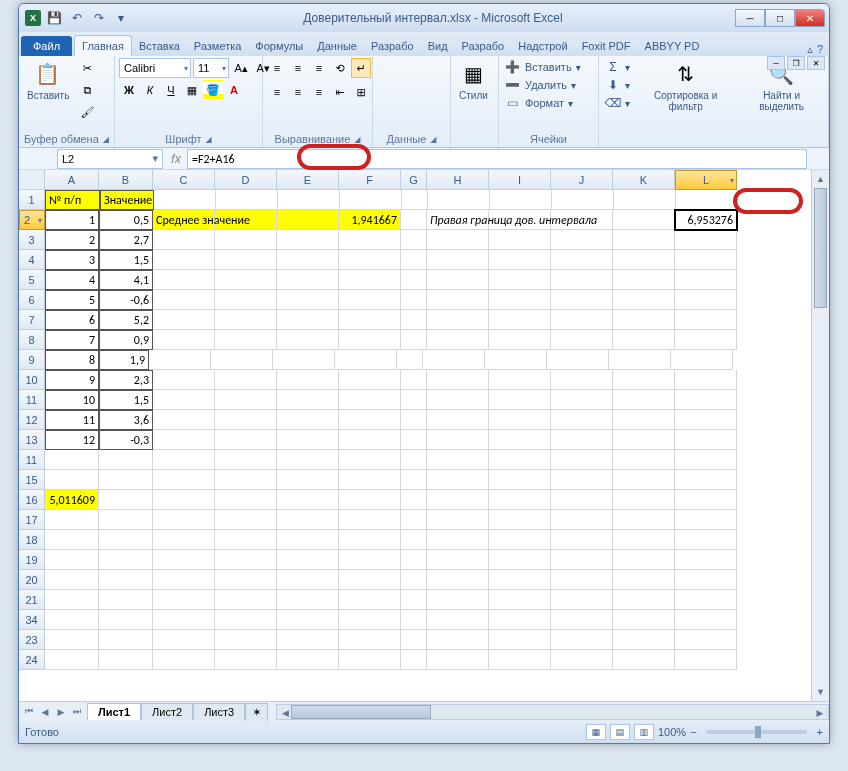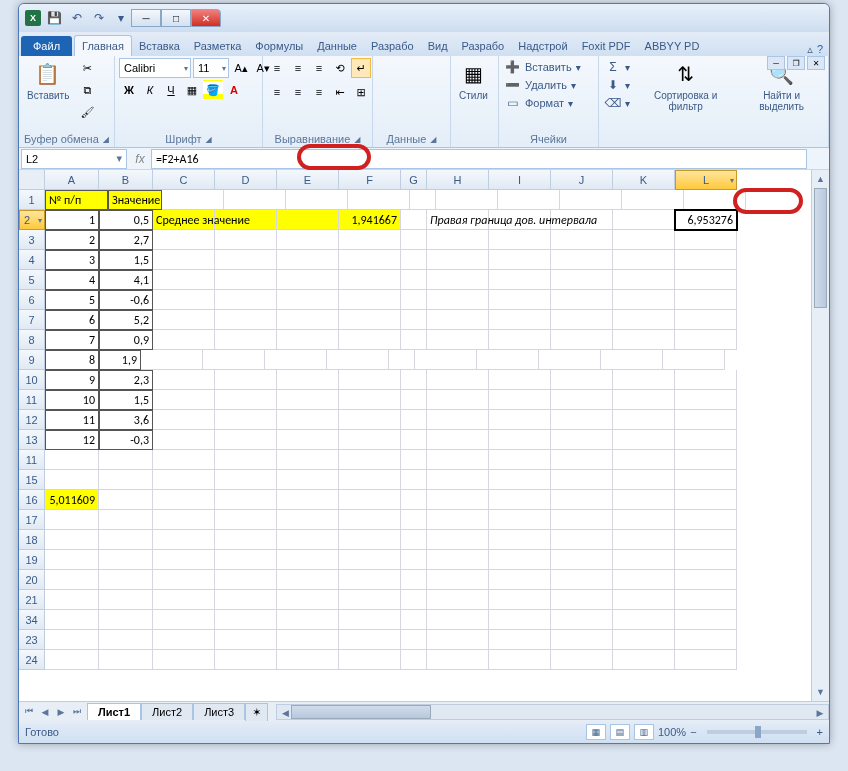--- a/index.html
+++ b/index.html
@@ -99,20 +99,21 @@
   <div class="titlebar">
     <div class="qat">
       <div class="qat-btn">
           <div class="excel-icon">X</div>
         </div>
       <div class="qat-btn">💾</div>
       <div class="qat-btn">↶</div>
       <div class="qat-btn">↷</div>
       <div class="qat-btn">▾</div>
     </div>
+    <div class="title">Доверительный интервал.xlsx - Microsoft Excel</div>
     <div class="win-btns">
       <div class="win-btn">─</div>
       <div class="win-btn">□</div>
       <div class="win-btn close">✕</div>
     </div>
   </div>
 
   <div class="ribbon-tabs">
     <div class="file-tab">Файл</div>
     <div class="tab active">Главная</div>
@@ -253,21 +254,21 @@
           <div class="lbl">Сортировка и фильтр</div>
         </div>
         <div class="big-btn">
           <div class="icon">🔍</div>
           <div class="lbl">Найти и выделить</div>
         </div>
       </div>
     </div>
   </div>
 
-  <div class="fbar-row" style="position:relative;">
+  <div class="fbar-row" style="position:relative;padding-left:36px;">
     <div class="name-box">L2</div>
     <div class="fx-btns">
       <div class="fx-btn">fx</div>
     </div>
     <div class="formula-input">=F2+A16</div>
     <div class="red-circle" style="left:278px;top:-4px;width:74px;height:26px;"></div>
   </div>
 
   <div class="grid-area">
     <div style="display:flex;flex-direction:column;flex:1;">
@@ -310,21 +311,21 @@
             <div class="row-h">18</div>
             <div class="row-h">19</div>
             <div class="row-h">20</div>
             <div class="row-h">21</div>
             <div class="row-h">34</div>
             <div class="row-h">23</div>
             <div class="row-h">24</div>
           </div>
         <div class="cells" id="cells" style="position:relative;">
             <div class="row">
-              <div class="cell yellow bordered" style="width: 63px;">№ п/п</div>
+              <div class="cell yellow bordered" style="width: 55px;">№ п/п</div>
               <div class="cell yellow bordered" style="width: 54px;">Значение</div>
               <div class="cell" style="width: 62px;"></div>
               <div class="cell" style="width: 62px;"></div>
               <div class="cell" style="width: 62px;"></div>
               <div class="cell" style="width: 62px;"></div>
               <div class="cell" style="width: 26px;"></div>
               <div class="cell" style="width: 62px;"></div>
               <div class="cell" style="width: 62px;"></div>
               <div class="cell" style="width: 62px;"></div>
               <div class="cell" style="width: 62px;"></div>
@@ -423,21 +424,21 @@
               <div class="cell" style="width: 62px;"></div>
               <div class="cell" style="width: 26px;"></div>
               <div class="cell" style="width: 62px;"></div>
               <div class="cell" style="width: 62px;"></div>
               <div class="cell" style="width: 62px;"></div>
               <div class="cell" style="width: 62px;"></div>
               <div class="cell" style="width: 62px;"></div>
             </div>
             <div class="row">
               <div class="cell r bordered" style="width: 54px;">8</div>
-              <div class="cell r bordered" style="width: 42px;">1,9</div>
+              <div class="cell r bordered" style="width: 50px;">1,9</div>
               <div class="cell" style="width: 62px;"></div>
               <div class="cell" style="width: 62px;"></div>
               <div class="cell" style="width: 62px;"></div>
               <div class="cell" style="width: 62px;"></div>
               <div class="cell" style="width: 26px;"></div>
               <div class="cell" style="width: 62px;"></div>
               <div class="cell" style="width: 62px;"></div>
               <div class="cell" style="width: 62px;"></div>
               <div class="cell" style="width: 62px;"></div>
               <div class="cell" style="width: 62px;"></div>

